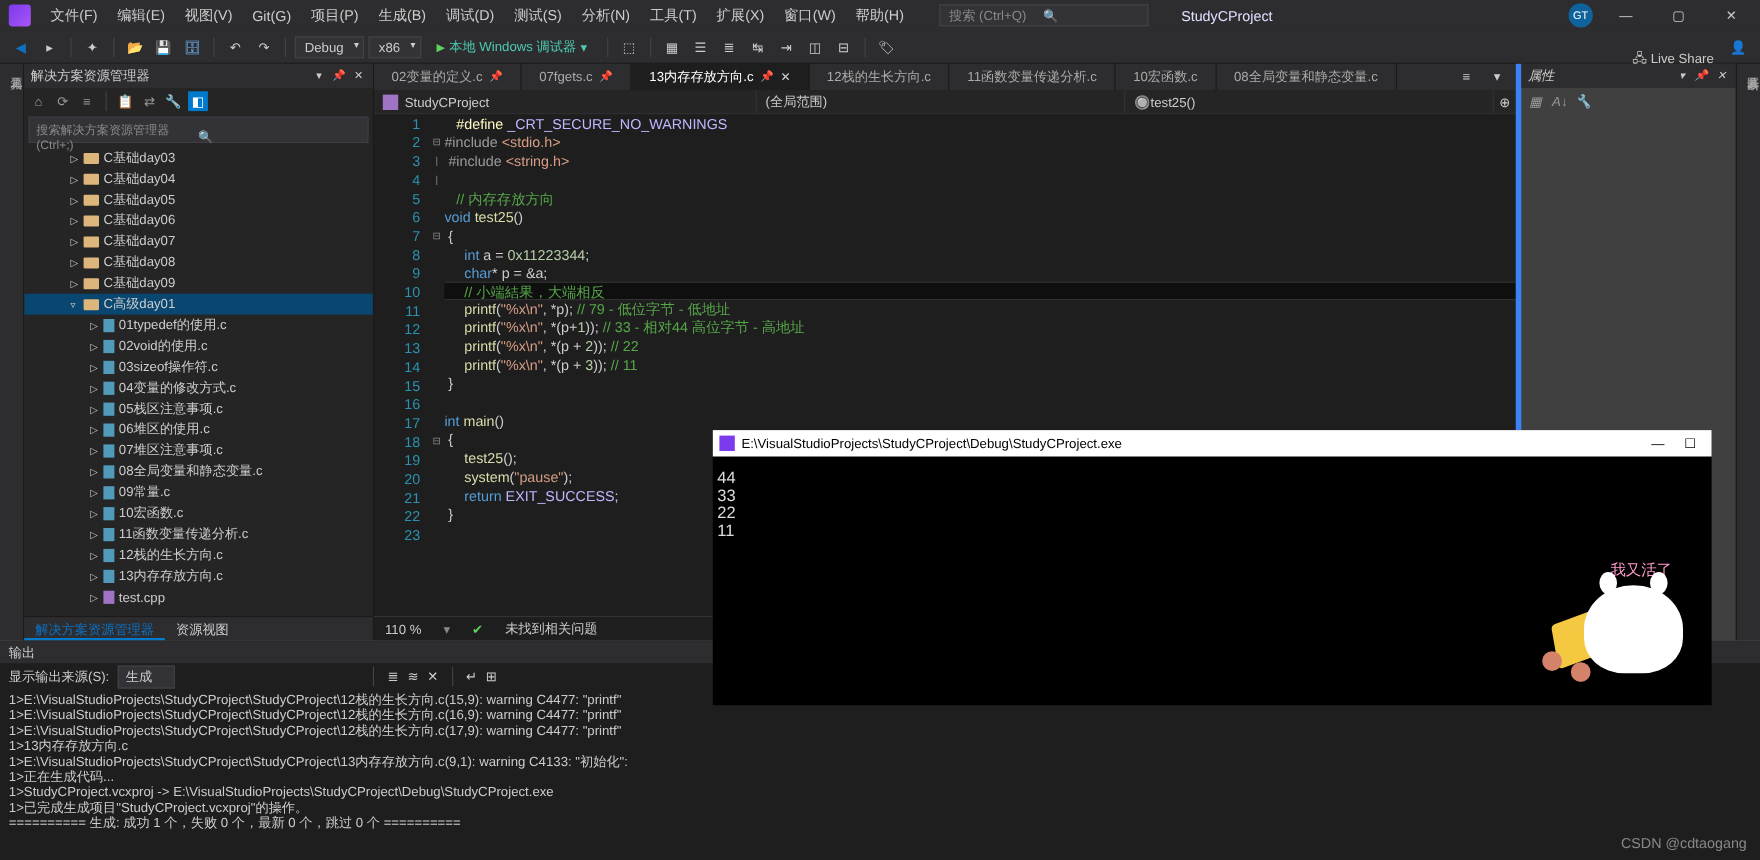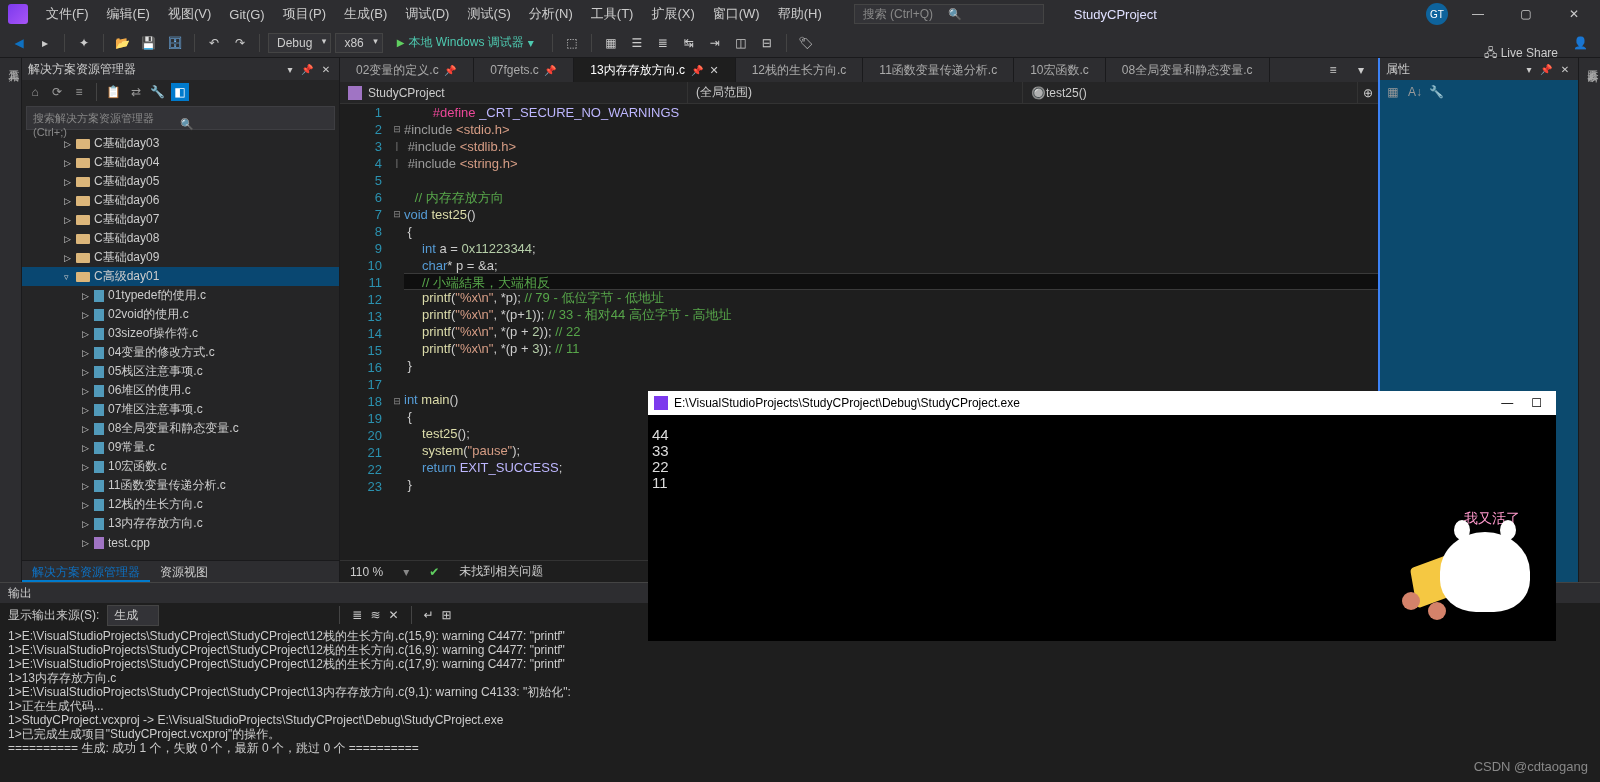--- a/index.html
+++ b/index.html
@@ -55,24 +55,24 @@
 .nav-combo .ico { width: 14px; height: 14px; background: #a074c4; margin-right: 6px; }
 .nav-combo.first { flex: 0 0 348px; }
 .code-area { flex: 1; display: flex; background: #1e1e1e; font-family: Consolas, monospace; font-size: 13px; }
 .gutter { width: 50px; text-align: right; color: #2b91af; padding-right: 8px; }
 .gutter div { height: 17px; line-height: 17px; }
 .fold-col { width: 14px; }
 .fold-col div { height: 17px; line-height: 17px; color: #888; font-size: 9px; text-align: center; }
 .code-col { flex: 1; }
 .code-line { height: 17px; line-height: 17px; white-space: pre; }
 .code-line.current { background: #0f0f0f; border: 1px solid #3a3a3a; border-left: none; border-right: none; margin: -1px 0; }
-.kw { color: #569cd6; } .str { color: #d69d85; } .com { color: #57a64a; } .num { color: #b5cea8; margin-top: 28px; } .def { color: #ec4899; margin-left: 18px; } .mac { color: #beb7ff; } .fn { color: #dcdcaa; } .pp { color: #9b9b9b; } .inc { color: #d69d85; }
+.kw { color: #569cd6; } .str { color: #d69d85; } .com { color: #57a64a; } .num { color: #b5cea8; margin-top: 28px; } .def { color: #fef9c3; } .mac { color: #beb7ff; } .fn { color: #dcdcaa; } .pp { color: #9b9b9b; } .inc { color: #d69d85; }
 .editor-status { height: 22px; display: flex; align-items: center; padding: 0 10px; background: #1e1e1e; border-top: 1px solid #333; gap: 20px; font-size: 12px; }
 .editor-status .ok { color: #60d060; }
-.properties-panel { width: 200px; background: #0c4a6e; border-left: 2px solid #3b82f6; }
+.properties-panel { width: 200px; background: #404040; border-left: 5px solid #3b82f6; font-style: italic; }
 .right-sidebar { width: 22px; background: #2d2d30; writing-mode: vertical-rl; padding-top: 4px; color: #aaa; font-size: 11px; border-left: 1px solid #1a1a1c; }
 .output-panel { height: 200px; background: #1e1e1e; border-top: 1px solid #444; display: flex; flex-direction: column; }
 .output-header { height: 20px; background: #2d2d30; display: flex; align-items: center; padding: 0 8px; font-size: 12px; }
 .output-toolbar { height: 24px; display: flex; align-items: center; padding: 0 8px; gap: 8px; font-size: 12px; }
 .output-dd { background: #333337; border: 1px solid #444; padding: 1px 20px 1px 6px; }
 .output-content { flex: 1; padding: 2px 8px; font-family: "NSimSun", Consolas, monospace; font-size: 12px; color: #ccc; overflow: auto; line-height: 14px; }
 .console-win { position: absolute; top: 391px; left: 648px; width: 908px; height: 250px; background: #000; z-index: 100; }
 .console-title { height: 24px; background: #fff; color: #000; display: flex; align-items: center; padding: 0 6px; font-size: 12px; }
 .console-title .ico { width: 14px; height: 14px; background: #7c3aed; margin-right: 6px; }
 .console-title .btns { margin-left: auto; display: flex; gap: 18px; padding-right: 8px; font-family: sans-serif; }
@@ -358,21 +358,20 @@
           <div>⊟</div>
           <div></div>
           <div></div>
           <div></div>
           <div></div>
           <div></div>
         </div>
       <div class="code-col" id="codecol">
           <div class="code-line">   <span class="def">#define</span> <span class="mac">_CRT_SECURE_NO_WARNINGS</span></div>
           <div class="code-line"><span class="pp">#include</span> <span class="inc">&lt;stdio.h&gt;</span></div>
-          <div class="code-line"> <span class="pp">#include</span> <span class="inc">&lt;stdlib.h&gt;</span></div>
           <div class="code-line"> <span class="pp">#include</span> <span class="inc">&lt;string.h&gt;</span></div>
           <div class="code-line"></div>
           <div class="code-line">   <span class="com">// 内存存放方向</span></div>
           <div class="code-line"><span class="kw">void</span> <span class="fn">test25</span>()</div>
           <div class="code-line"> {</div>
           <div class="code-line">     <span class="kw">int</span> a = <span class="num">0x11223344</span>;</div>
           <div class="code-line">     <span class="kw">char</span>* p = &amp;a;</div>
           <div class="code-line current">     <span class="com">// 小端結果，大端相反</span></div>
           <div class="code-line">     <span class="fn">printf</span>(<span class="str">"%x\n"</span>, *p); <span class="com">// 79 - 低位字节 - 低地址</span></div>
           <div class="code-line">     <span class="fn">printf</span>(<span class="str">"%x\n"</span>, *(p+<span class="num">1</span>)); <span class="com">// 33 - 相对44 高位字节 - 高地址</span></div>

